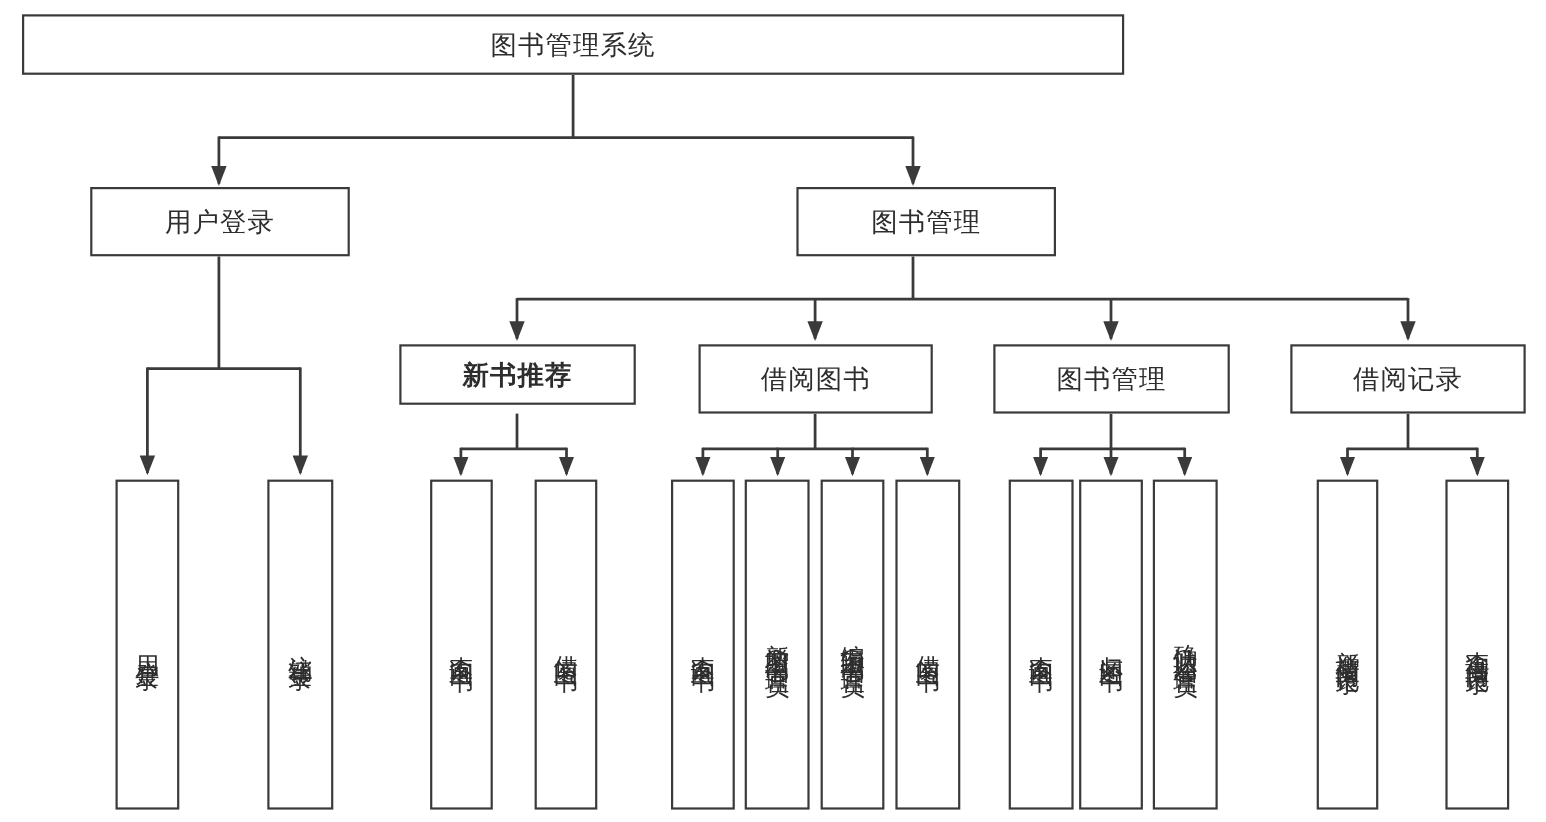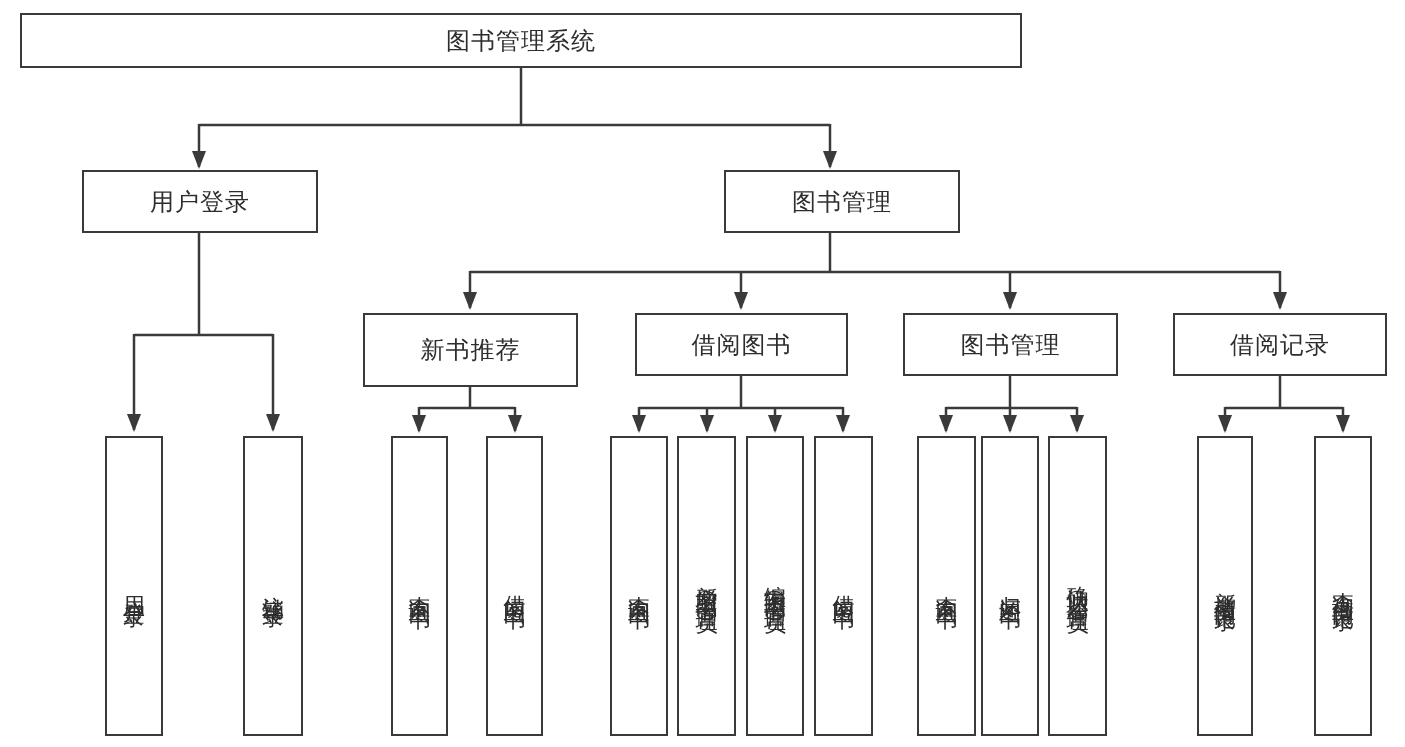--- a/index.html
+++ b/index.html
@@ -41,21 +41,21 @@
     writing-mode: vertical-rl;
     text-orientation: mixed;
     line-height: 1.0;
     letter-spacing: 4px;
     white-space: nowrap;
   }
   
   #n-root          { left: 20px;   top: 13px;  width: 1002px; height: 55px; }
   #n-user-login    { left: 82px;   top: 170px; width: 236px;  height: 63px; }
   #n-book-mgmt     { left: 712px;  top: 170px; width: 236px;  height: 63px; margin-left: 12px; }
-  #n-new-book      { left: 363px;  top: 313px; width: 215px;  height: 74px; }
+  #n-new-book      { left: 363px;  top: 313px; width: 215px;  height: 55px; font-weight: bold; }
   #n-book-borrow   { left: 635px;  top: 313px; width: 213px;  height: 63px; }
   #n-current-borrow{ left: 903px;  top: 313px; width: 215px;  height: 63px; }
   #n-borrow-records{ left: 1173px; top: 313px; width: 214px;  height: 63px; }
   #l-0  { left: 105px;  width: 58px; }
   #l-1  { left: 243px;  width: 60px; }
   #l-2  { left: 391px;  width: 57px; }
   #l-3  { left: 486px;  width: 57px; }
   #l-4  { left: 610px;  width: 58px; }
   #l-5  { left: 677px;  width: 59px; }
   #l-6  { left: 746px;  width: 58px; }

